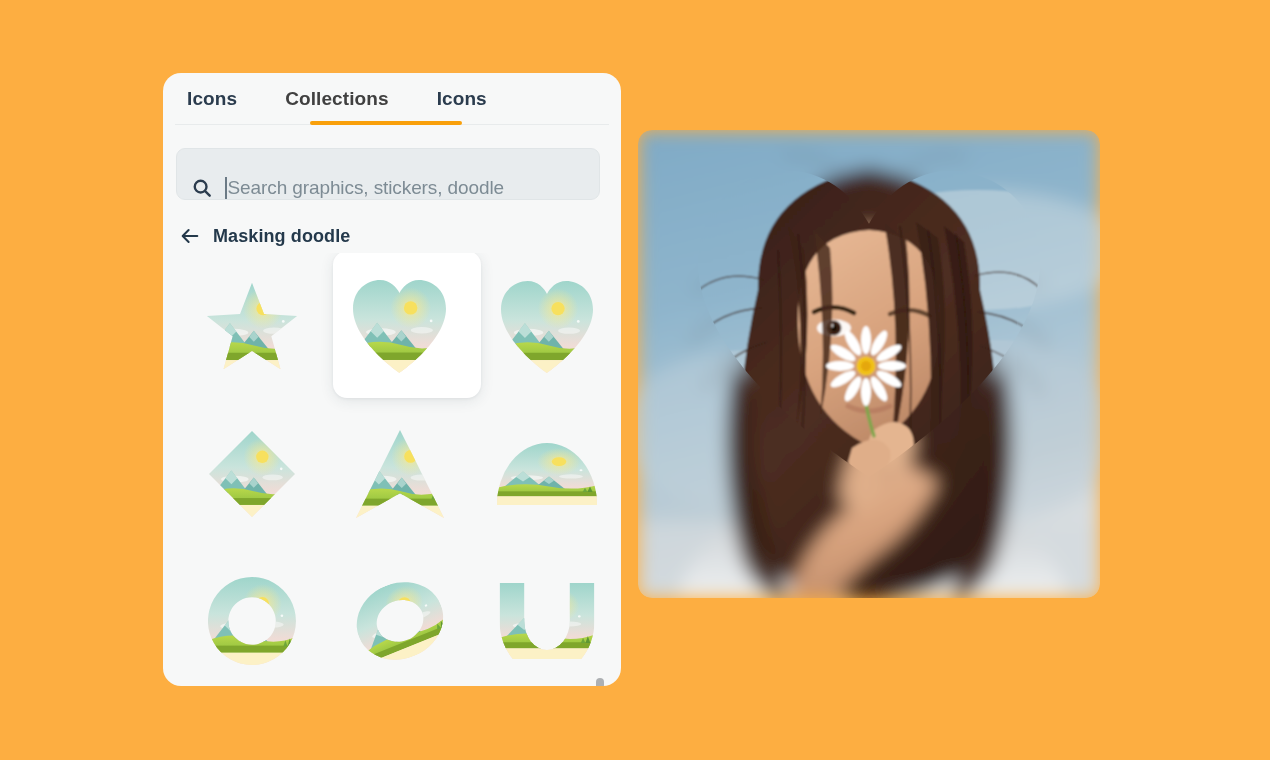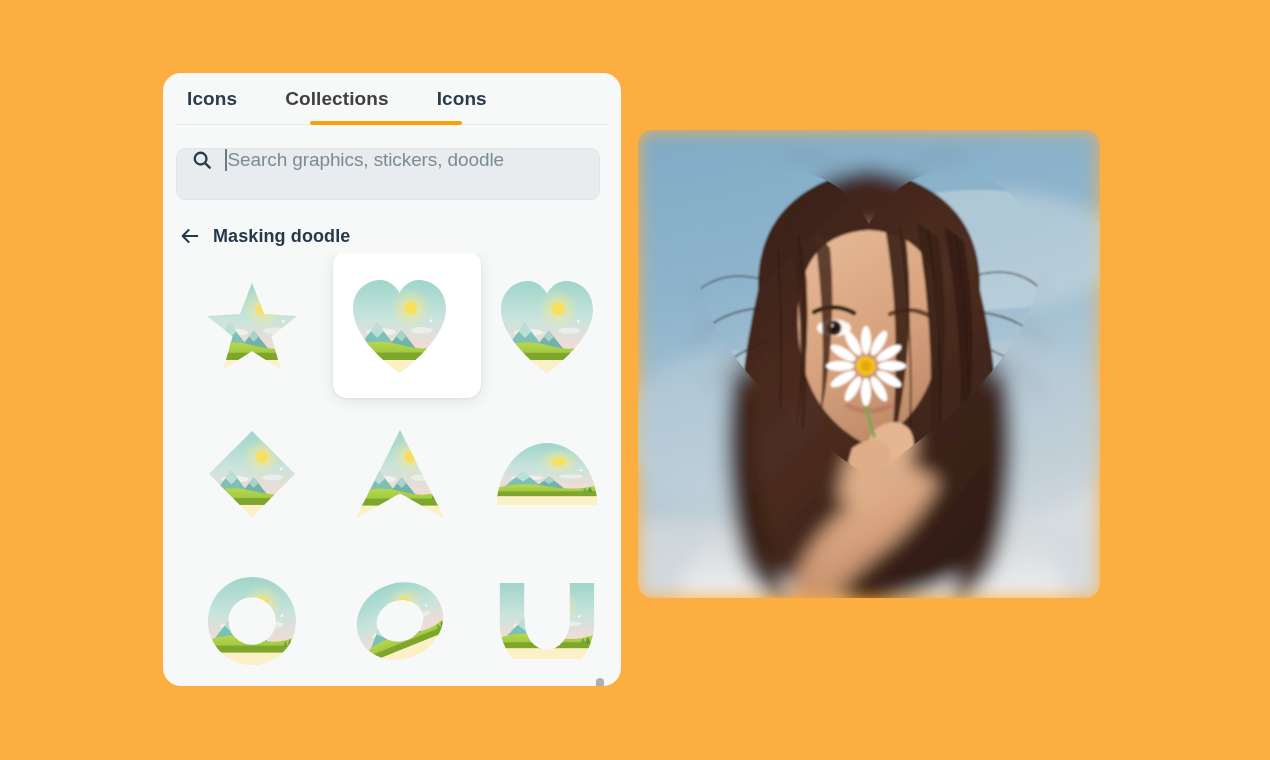--- a/index.html
+++ b/index.html
@@ -46,21 +46,21 @@
     background: #F9A00B; border-radius: 2px;
   }
 
   
   #search-box {
     position: absolute; left: 13px; top: 75px;
     width: 424px; height: 52px;
     background: #E8ECEE;
     border: 1px solid #E0E5E7;
     border-radius: 9px;
-    display: flex; align-items: flex-start;
+    display: flex; align-items: flex-end;
     padding-left: 14px;
     cursor: text;
   }
   #search-icon { width: 22px; height: 22px; flex: 0 0 22px; margin-right: 12px; }
   #search-caret {
     width: 1.5px; height: 22px; background: #6B7A85; margin-right: 1px;
   }
   #search-placeholder {
     font-size: 19px; color: #7D8B94; letter-spacing: -.1px; white-space: nowrap;
   }

